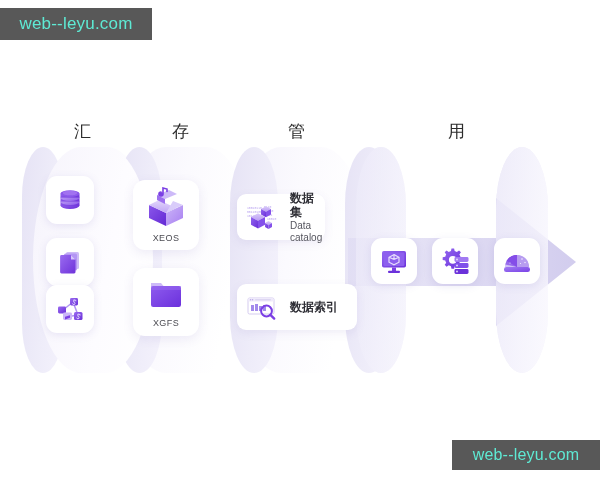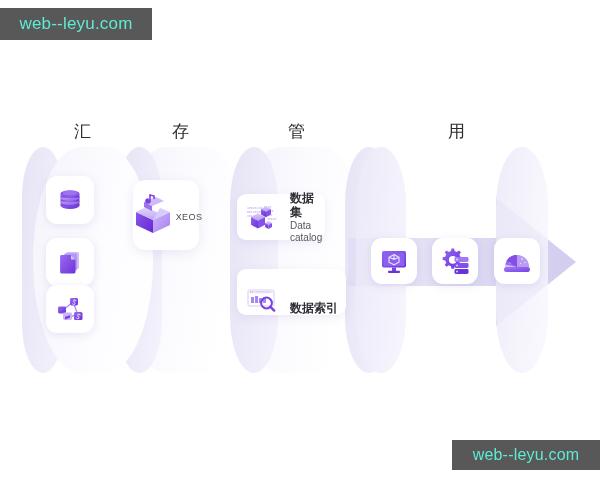--- a/index.html
+++ b/index.html
@@ -60,21 +60,21 @@
     background:#ffffff;
     border-radius:11px;
     box-shadow:0 2px 8px rgba(103,86,175,.13);
     display:flex;align-items:center;justify-content:center;
   }
   .labeled-tile{
     position:absolute;
     background:#ffffff;
     border-radius:12px;
     box-shadow:0 3px 11px rgba(103,86,175,.11);
-    display:flex;flex-direction:row;align-items:center;justify-content:center;
+    display:flex;flex-direction:column;align-items:center;justify-content:center;
   }
   .tile-label{
     font-size:9px;
     color:#4b4b52;
     margin-top:4px;
     letter-spacing:.4px;
   }
 
   
   .wide-card{
@@ -223,20 +223,36 @@
         <path d="M14,8 L26,3 L34,7 L22,12 Z" fill="#cdbaf8"></path>
         <path d="M14,8 L22,12 L22,17 L14,13 Z" fill="#9d70ef"></path>
 
         <path d="M18,5 a2,2 0 1 0 2,2 v-6 l4,1 v2.4" stroke="#7b3fe4" stroke-width="1.6" fill="none" stroke-linecap="round"></path>
         <circle cx="18" cy="7" r="2.1" fill="#7b3fe4"></circle>
       </svg>
     </span>
     <span class="tile-label">XEOS</span>
   </div>
 
+  <div class="labeled-tile" style="left:133px;top:268px;width:66px;height:68px;">
+    <span>
+      <svg width="46" height="38" viewBox="0 0 46 38">
+        <defs>
+          <linearGradient id="fg" x1="0" y1="0" x2="1" y2="1">
+            <stop offset="0" stop-color="#8e5bee"></stop>
+              <stop offset="1" stop-color="#6b30dc"></stop>
+          </linearGradient>
+        </defs>
+        <path d="M8,7 h10 l3,3.5 h-13 z" fill="#cdbaf8"></path>
+        <rect x="8" y="10" width="30" height="21" rx="2.2" fill="url(#fg)"></rect>
+        <rect x="8" y="10" width="30" height="4" fill="#9a6cf1" opacity=".5"></rect>
+      </svg>
+    </span>
+    <span class="tile-label">XGFS</span>
+  </div>
 
   <div class="wide-card" style="left:237px;top:194px;width:88px;height:46px;">
     <span class="ic">
       <svg width="34" height="32" viewBox="0 0 34 32">
         <defs>
           <linearGradient id="cu1" x1="0" y1="0" x2="1" y2="1">
             <stop offset="0" stop-color="#9265f0"></stop>
               <stop offset="1" stop-color="#6a2fd8"></stop>
           </linearGradient>
           <linearGradient id="cu2" x1="0" y1="0" x2="0" y2="1">
@@ -266,21 +282,21 @@
         <path d="M19,22 L22.5,24 L22.5,28 L19,26 Z" fill="url(#cu1)"></path>
         <path d="M26,22 L22.5,24 L22.5,28 L26,26 Z" fill="#8451ea"></path>
       </svg>
     </span>
     <span class="txt">
       <span class="cn">数据集</span>
       <span class="en">Data catalog</span>
     </span>
   </div>
 
-  <div class="wide-card" style="left:237px;top:269px;width:109px;height:46px;align-items:flex-end;">
+  <div class="wide-card" style="left:237px;top:284px;width:120px;height:46px;">
     <span class="ic">
       <svg width="34" height="32" viewBox="0 0 34 32">
         <rect x="2" y="7" width="26" height="16" rx="1.6" fill="#ffffff" stroke="#d4cbef" stroke-width="1"></rect>
         <rect x="2" y="7" width="26" height="3.6" rx="1.6" fill="#efeafb"></rect>
         <circle cx="4.6" cy="8.8" r=".7" fill="#b9aae6"></circle>
         <circle cx="6.6" cy="8.8" r=".7" fill="#b9aae6"></circle>
         <rect x="9" y="8" width="16" height="1.4" rx=".7" fill="#ddd6f2"></rect>
         <g fill="#a38aec">
           <rect x="5" y="14" width="3" height="6"></rect>
           <rect x="9" y="13" width="3" height="7"></rect>

